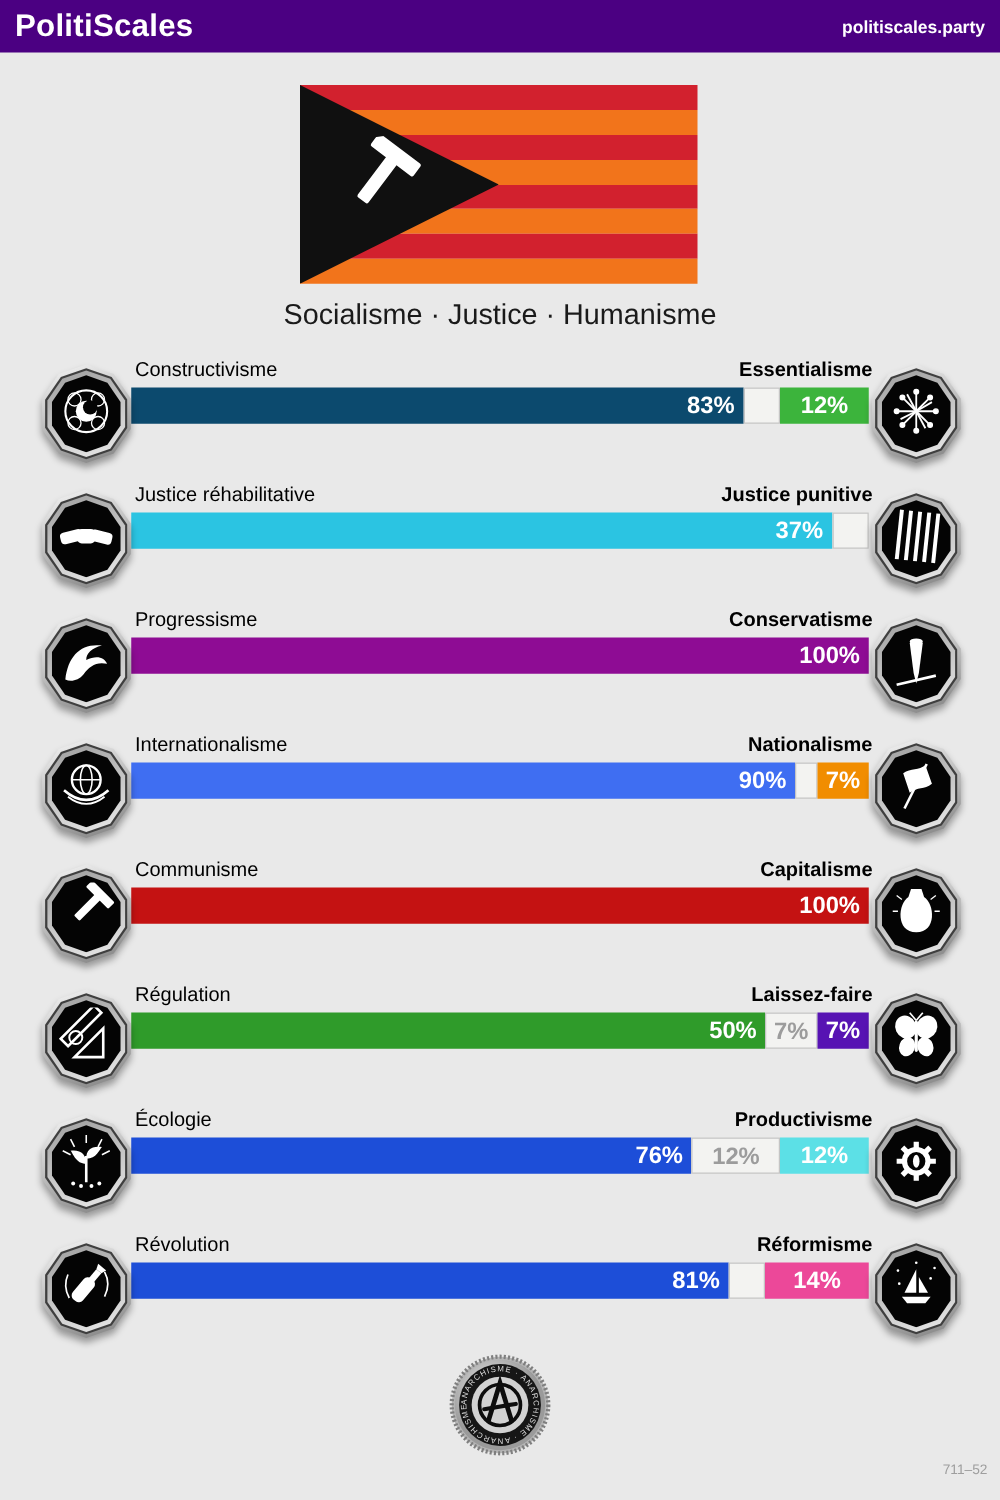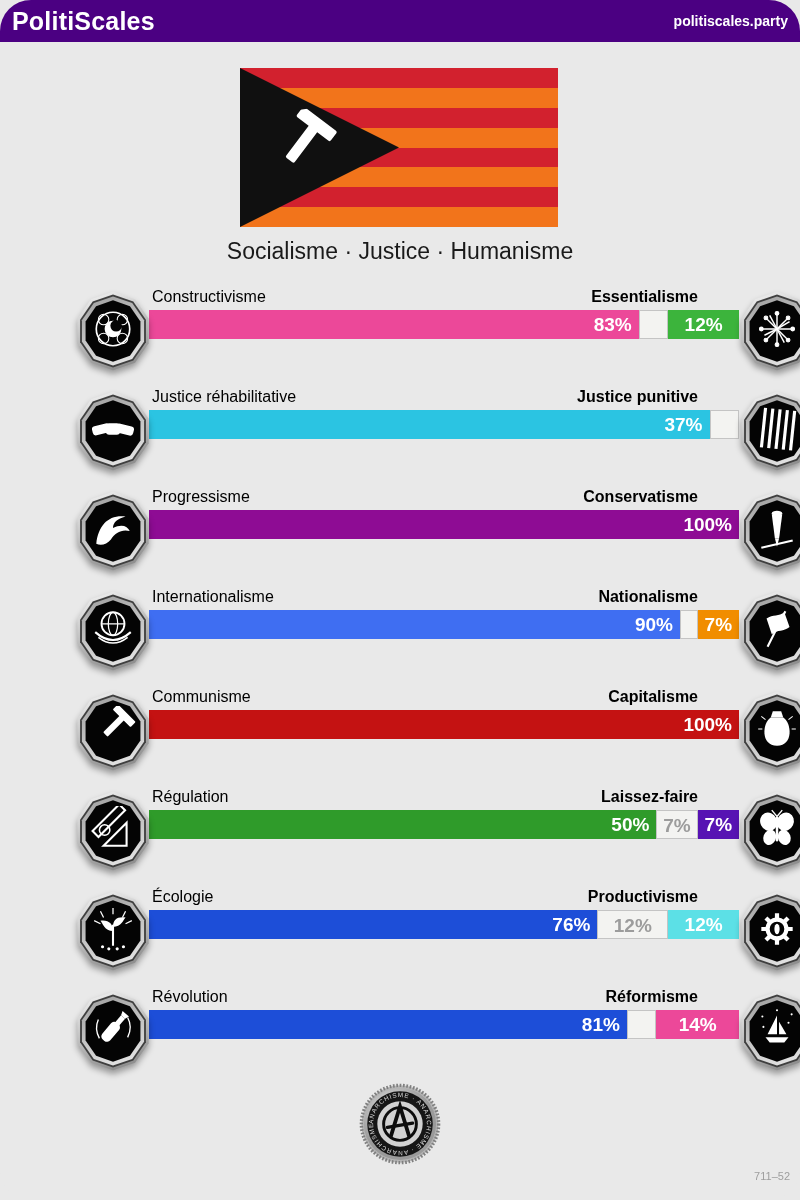--- a/index.html
+++ b/index.html
@@ -1,35 +1,35 @@
 <!DOCTYPE html>
 <html><head>
 <meta charset="utf-8">
 <style>
   html,body{margin:0;padding:0;background:#e9e9e9;}
   #page{position:relative;width:800px;height:1200px;background:#e9e9e9;overflow:hidden;
-        font-family:"Liberation Sans", sans-serif;border-radius:31px;}
+        font-family:"Liberation Sans", sans-serif;}
   
   .header{position:absolute;top:0;left:0;width:100%;height:42px;background:#4b0082;
           display:flex;align-items:center;justify-content:space-between;box-sizing:border-box;padding:0 12px;}
   .header .title{color:#fff;font-size:25px;font-weight:bold;letter-spacing:.2px;}
   .header .site{color:#fff;font-size:14px;font-weight:bold;}
   
   .flag{position:absolute;left:240px;top:68px;width:318px;height:159px;}
   .stripes{position:absolute;inset:0;display:flex;flex-direction:column;}
   .stripes div{flex:1;}
   .flag .triangle{position:absolute;inset:0;background:#101010;
                   clip-path:polygon(0 0,50% 50%,0 100%);}
   .flag .emblem{position:absolute;left:22px;top:42px;width:78px;height:78px;transform:rotate(-8deg);}
   
   .subtitle{position:absolute;top:238px;left:0;width:100%;text-align:center;
             font-size:23px;color:#1a1a1a;}
   
   #rows{position:absolute;top:285px;left:0;width:100%;}
-  .row{position:relative;height:100px;margin-left:44px;}
+  .row{position:relative;height:100px;}
   .lbl{position:absolute;top:3px;font-size:16px;color:#000;}
   .lbl.left{left:108px;}
   .lbl.right{right:102px;text-align:left;font-weight:bold;}
   .bar{position:absolute;left:105px;top:25px;width:590px;height:29px;display:flex;z-index:1;}
   .seg{box-sizing:border-box;height:29px;line-height:29px;font-size:19px;font-weight:bold;
        color:#fff;text-align:center;overflow:hidden;white-space:nowrap;}
   .seg.seg-left{text-align:right;padding-right:7px;}
   .seg.neutral{border:1px solid #c4c4c4;color:#9c9c9c;}
   
   .badge{position:absolute;top:5px;width:78px;height:82px;z-index:2;
@@ -77,21 +77,21 @@
         </svg></div>
   </div>
 
   <div class="subtitle">Socialisme · Justice · Humanisme</div>
 
   <div id="rows">
       <div class="row">
     <span class="lbl left">Constructivisme</span>
     <span class="lbl right">Essentialisme</span>
     <div class="bar">
-          <div class="seg seg-left" style="width: 83%; background: #ec4899;">83%</div>
+          <div class="seg seg-left" style="width: 83%; background: #0c4a6e;">83%</div>
           <div class="seg neutral" style="width: 5%; background: rgb(243, 243, 241);"></div>
           <div class="seg" style="width: 12%; background: rgb(60, 180, 60);">12%</div>
         </div>
     <div class="badge left">
       <div class="b1 deca"></div>
           <div class="b2 deca"></div>
           <div class="b3 deca"></div>
       <div class="b4 deca">
             <span class="art"><svg viewBox="0 0 44 44">
                 <circle cx="22" cy="22" r="16" fill="none" stroke="#fff" stroke-width="1.6"></circle>

